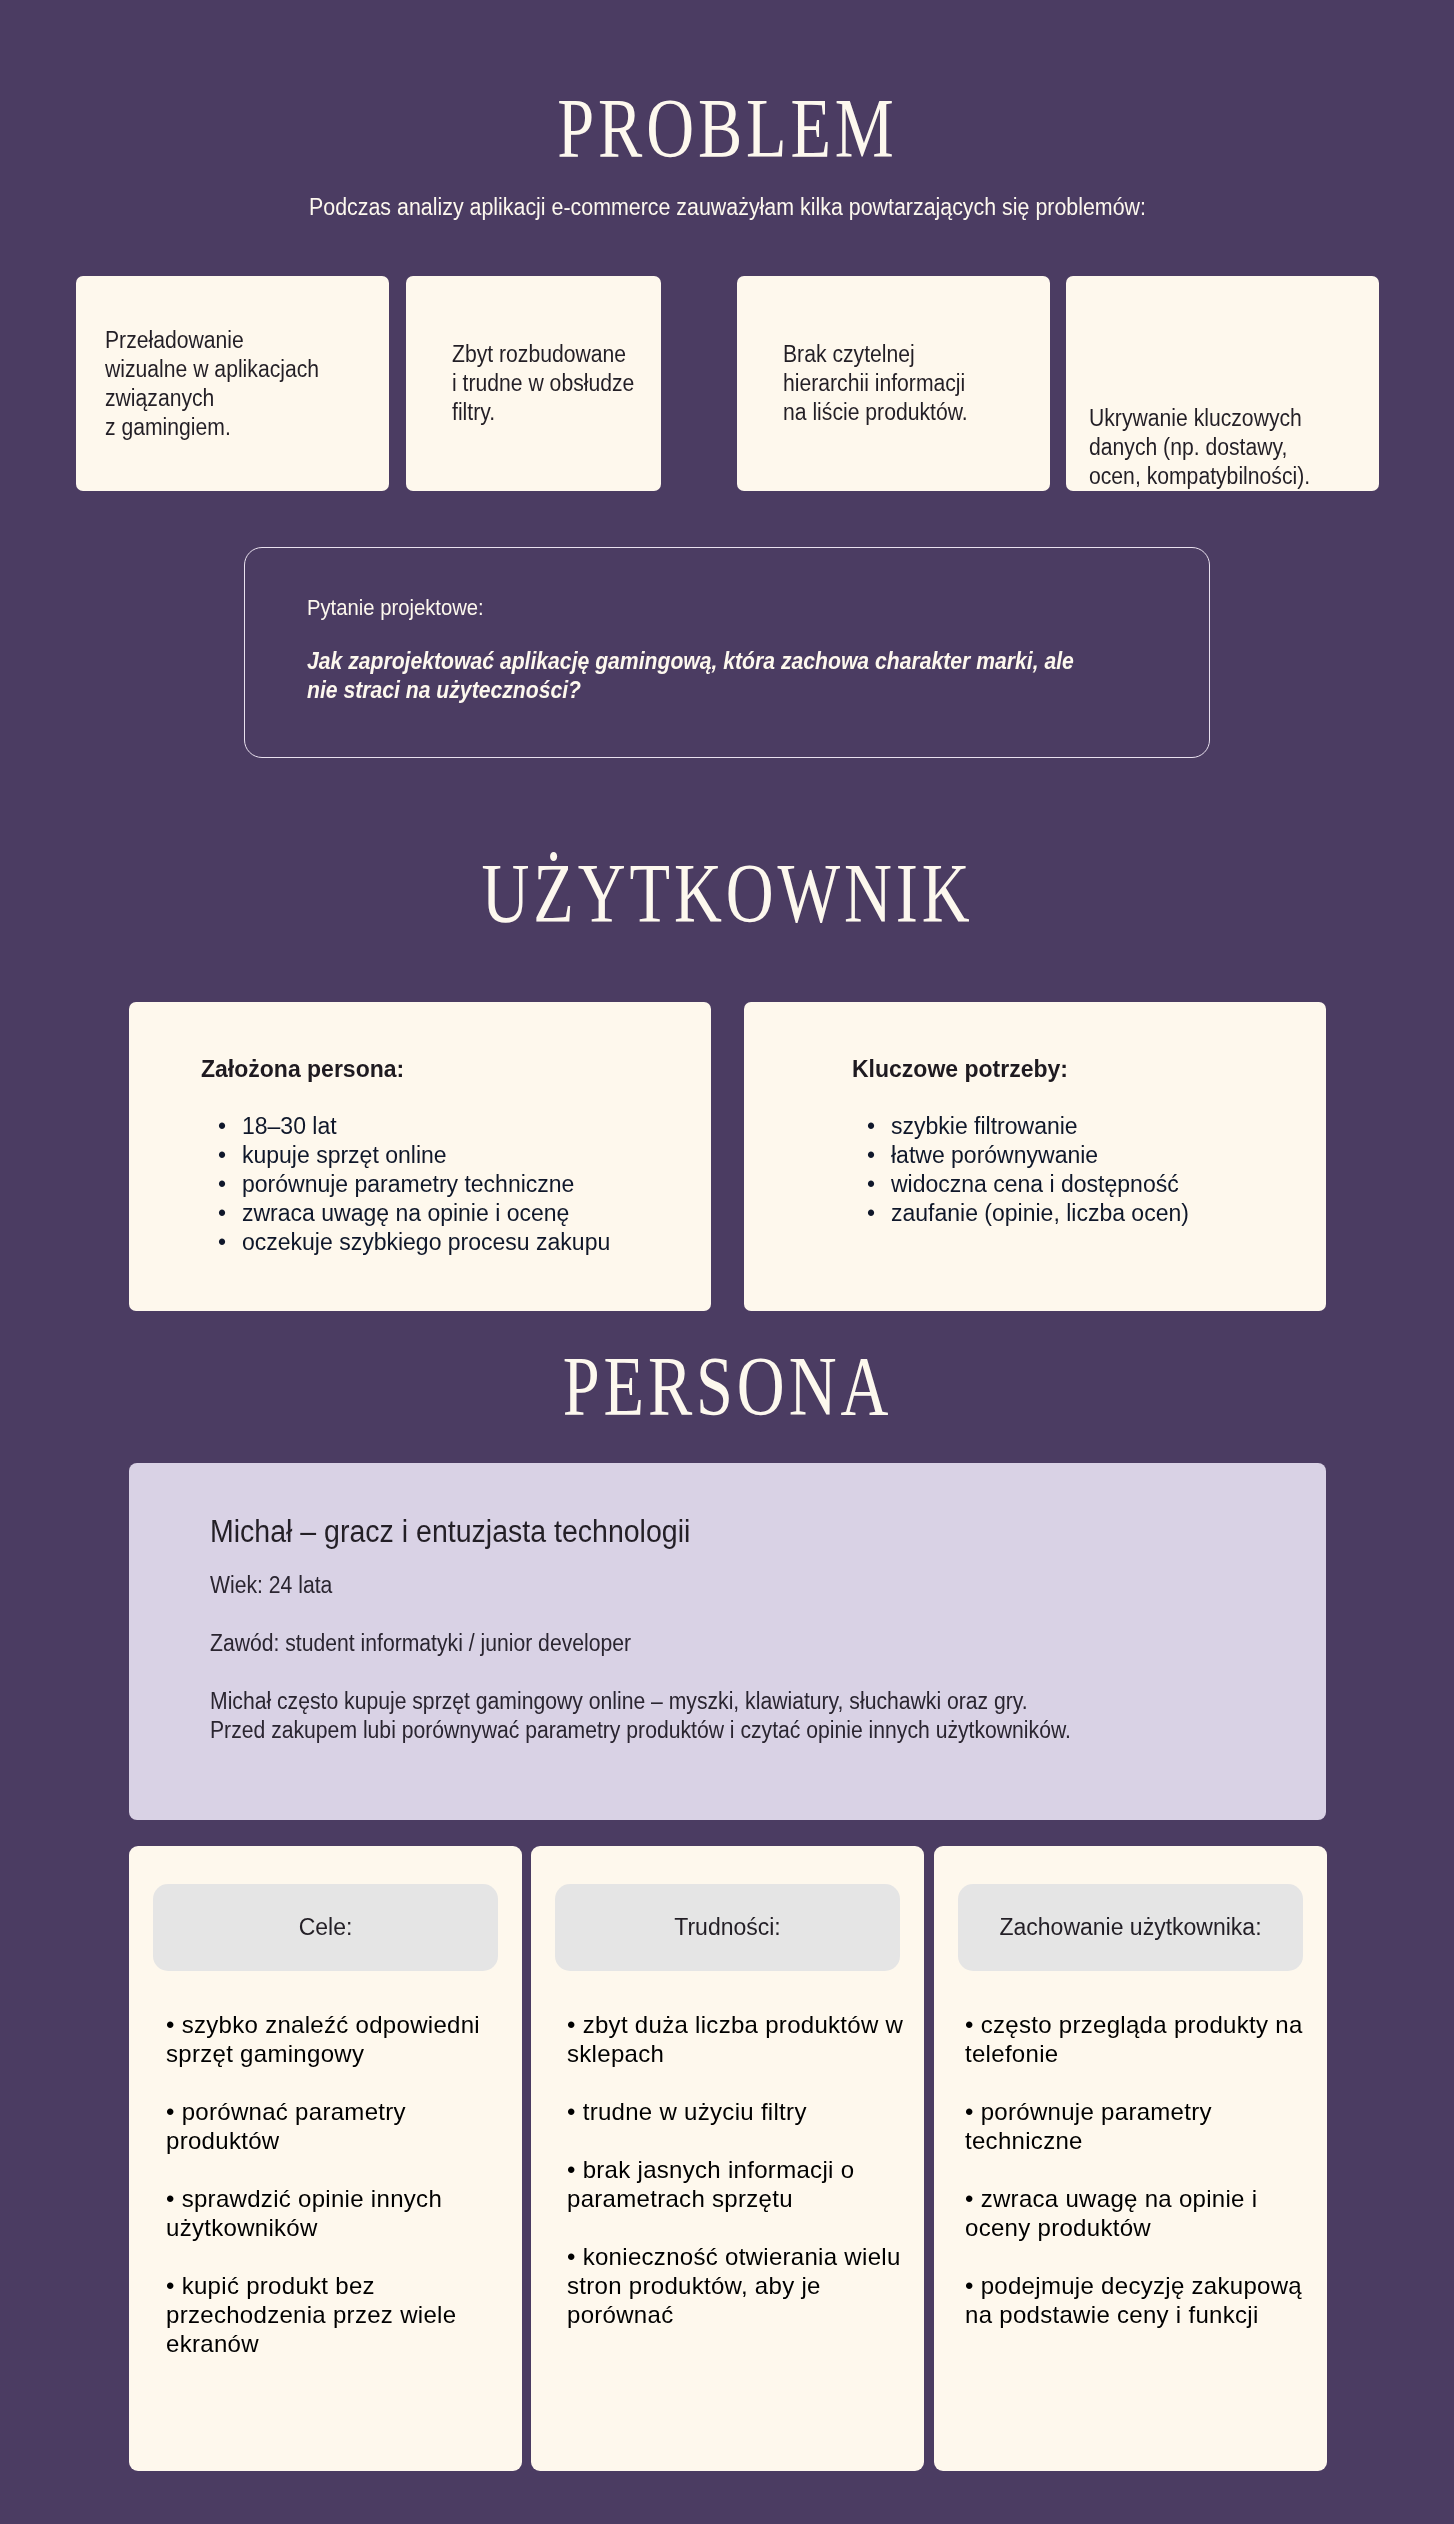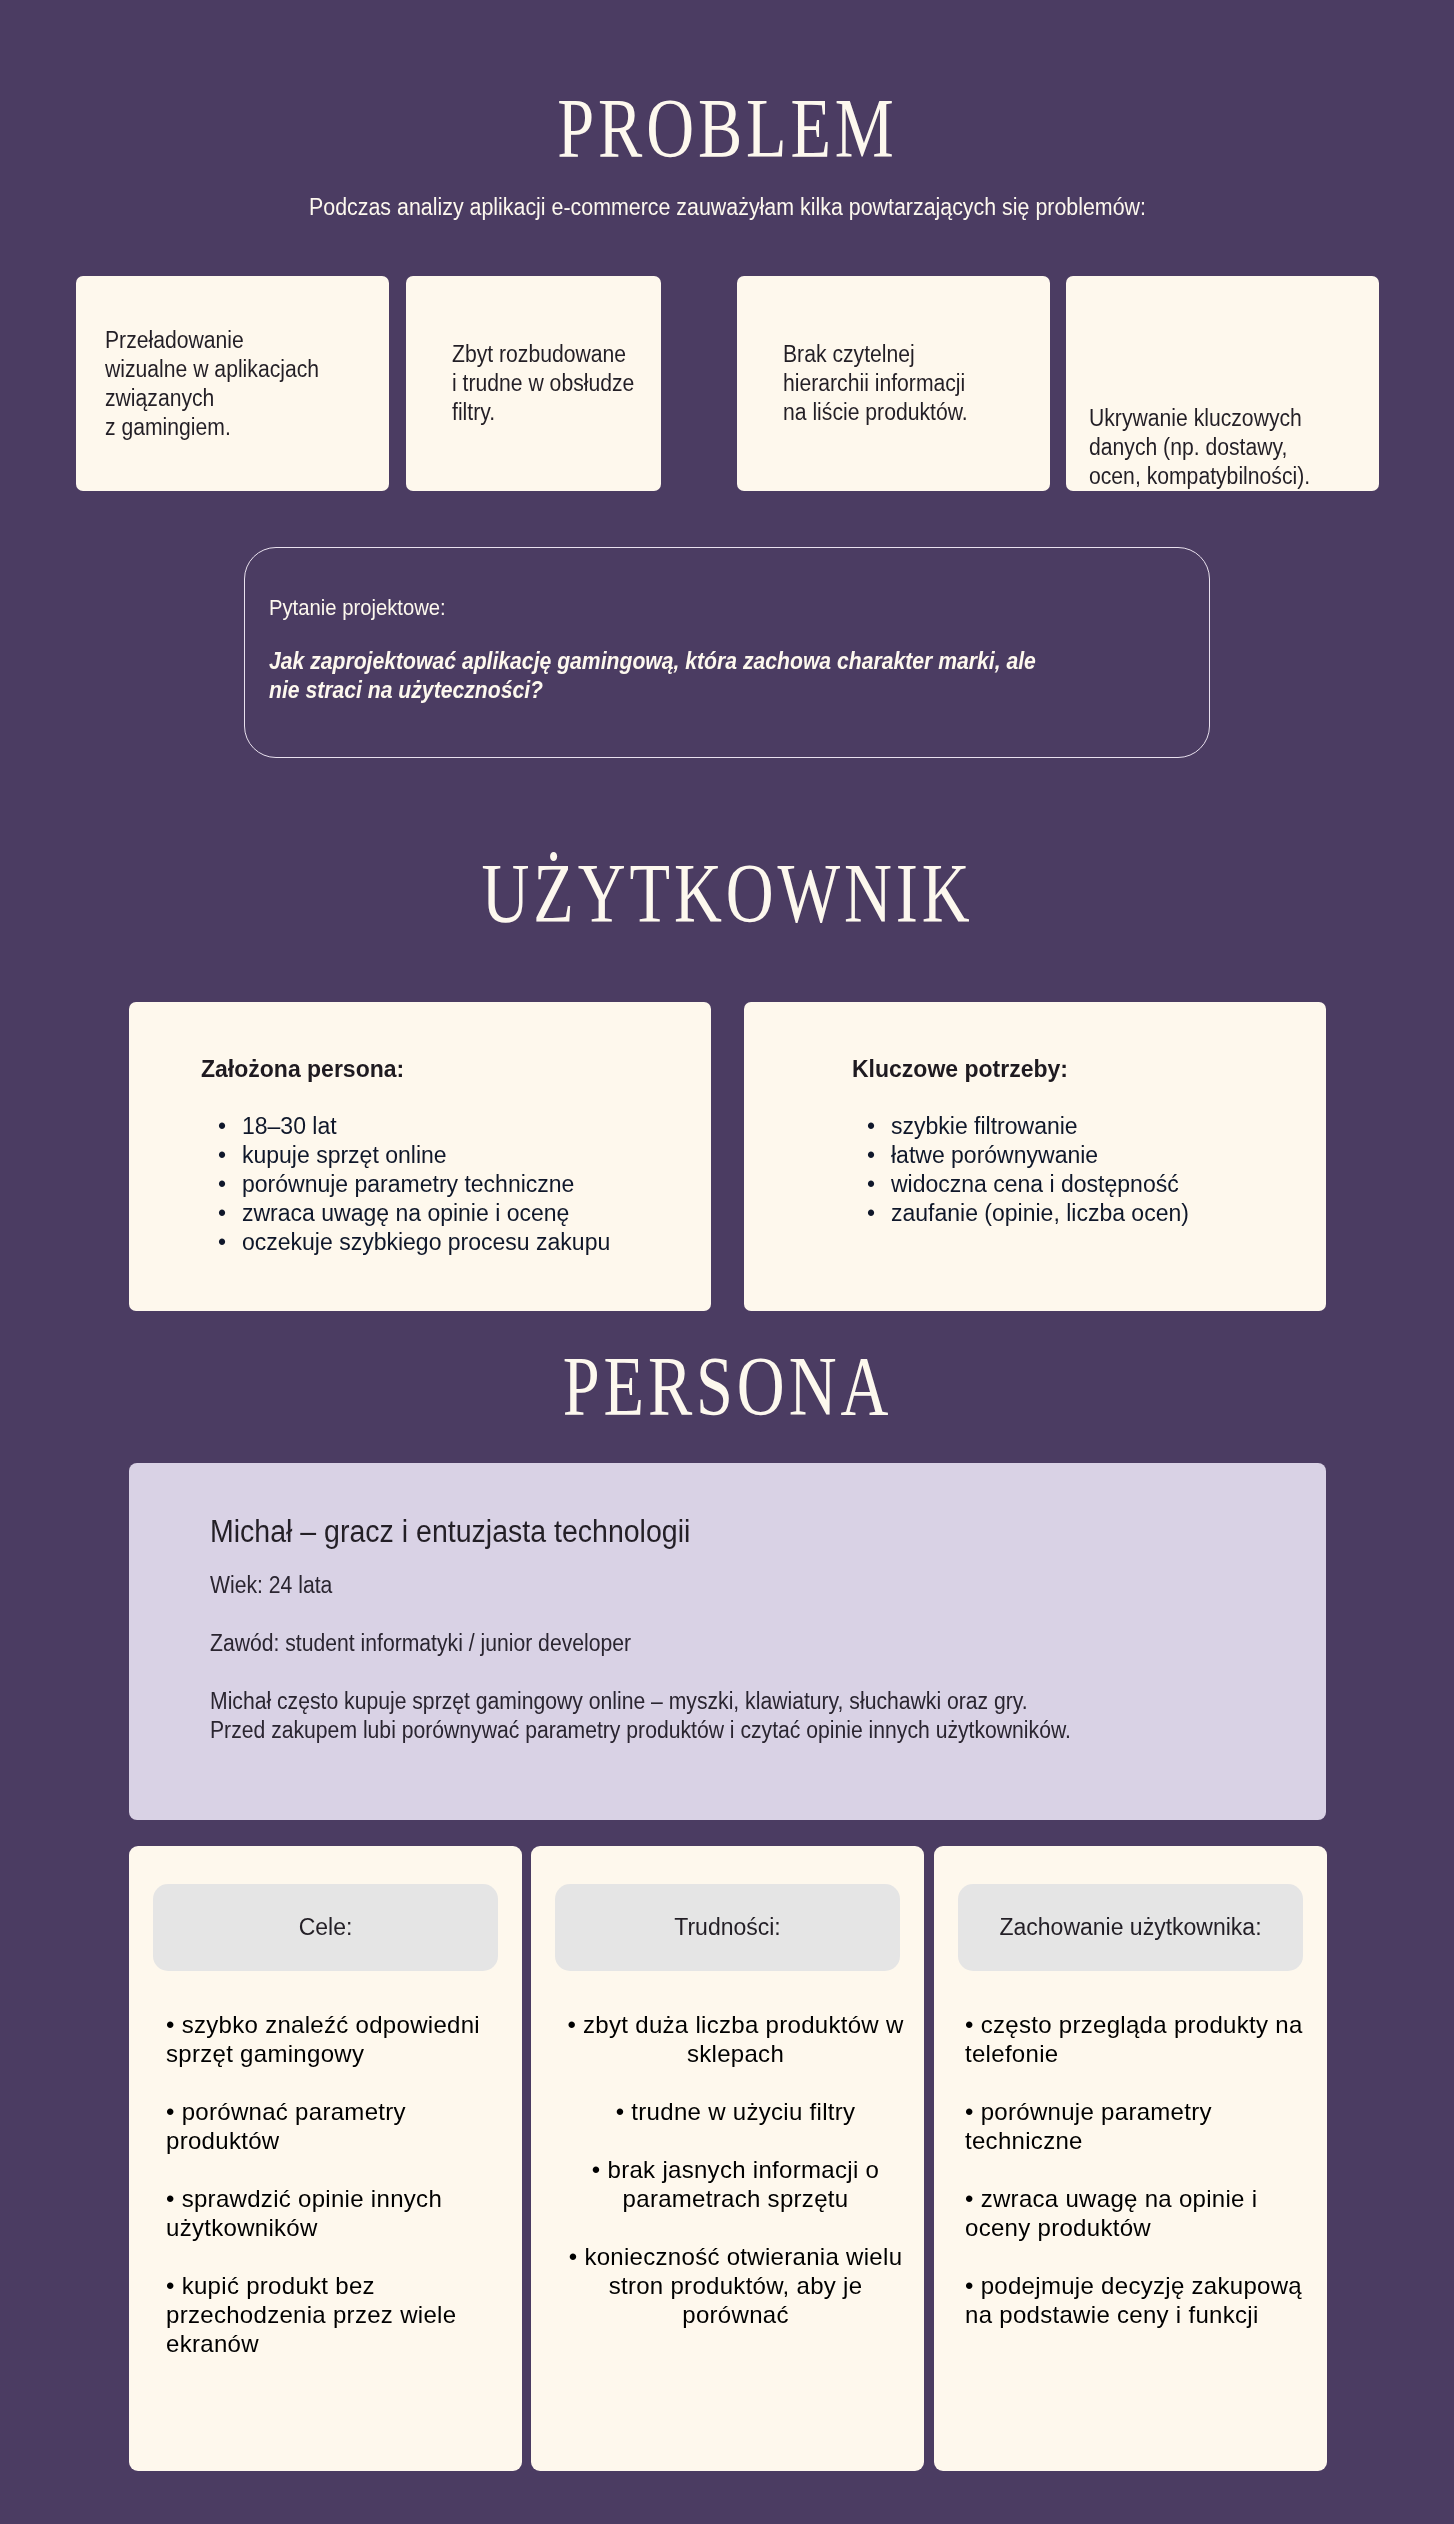--- a/index.html
+++ b/index.html
@@ -53,22 +53,22 @@
     white-space: pre-line;
     transform: scaleX(0.92);
     transform-origin: left center;
   }
 
   .question-box {
     position: absolute;
     left: 244px; top: 547px;
     width: 966px; height: 211px;
     border: 1px solid #E9E1EE;
-    border-radius: 32px;
-    padding: 46px 0 0 24px;
+    border-radius: 18px;
+    padding: 46px 0 0 62px;
   }
   .question-label {
     font-size: 22px; line-height: 28px;
     color: #FDF8EE;
     transform: scaleX(0.92);
     transform-origin: left center;
     display: inline-block;
   }
   .question-text {
     margin-top: 25px;
@@ -228,21 +228,21 @@
   <ul class="detail-list">
     <li>• szybko znaleźć odpowiedni sprzęt gamingowy</li>
     <li>• porównać parametry produktów</li>
     <li>• sprawdzić opinie innych użytkowników</li>
     <li>• kupić produkt bez przechodzenia przez wiele ekranów</li>
   </ul>
 </div>
 
 <div class="detail-card" style="left:531px;">
   <div class="detail-pill">Trudności:</div>
-  <ul class="detail-list" style="left:36px;text-align:center;">
+  <ul class="detail-list" style="left:36px;">
     <li>• zbyt duża liczba produktów w sklepach</li>
     <li>• trudne w użyciu filtry</li>
     <li>• brak jasnych informacji o parametrach sprzętu</li>
     <li>• konieczność otwierania wielu stron produktów, aby je porównać</li>
   </ul>
 </div>
 
 <div class="detail-card" style="left:934px;">
   <div class="detail-pill">Zachowanie użytkownika:</div>
   <ul class="detail-list" style="left:31px;">

